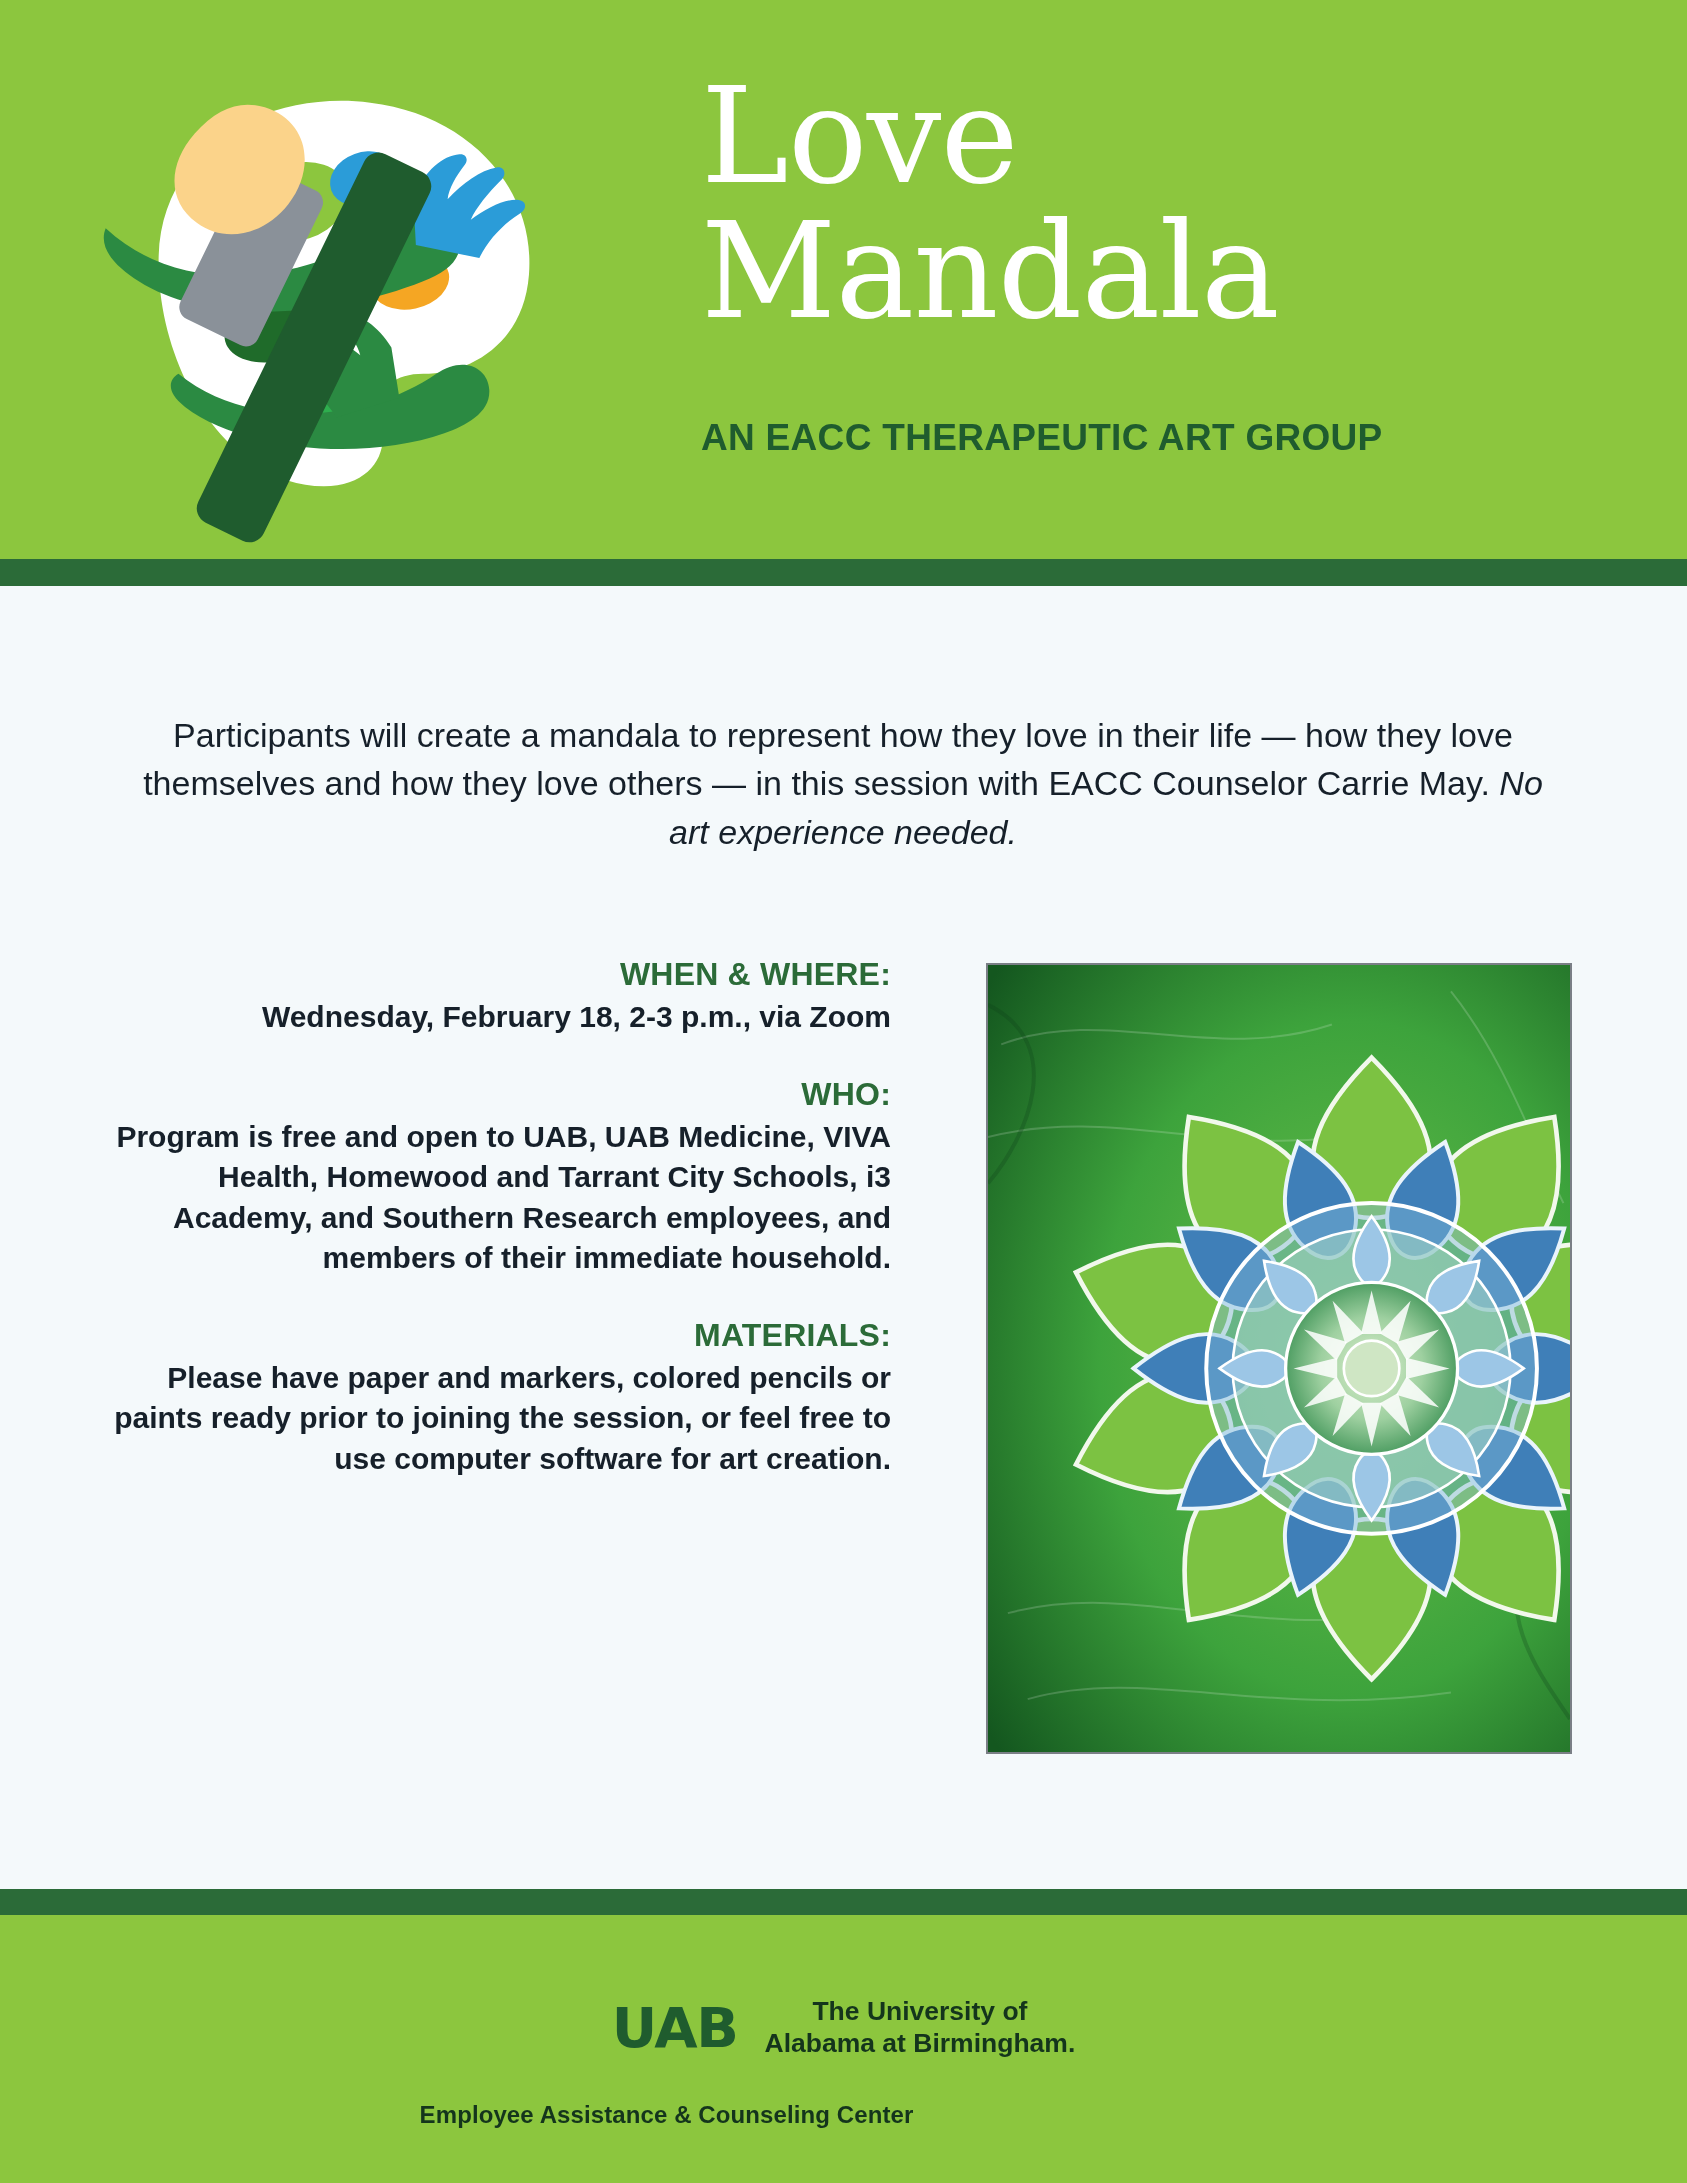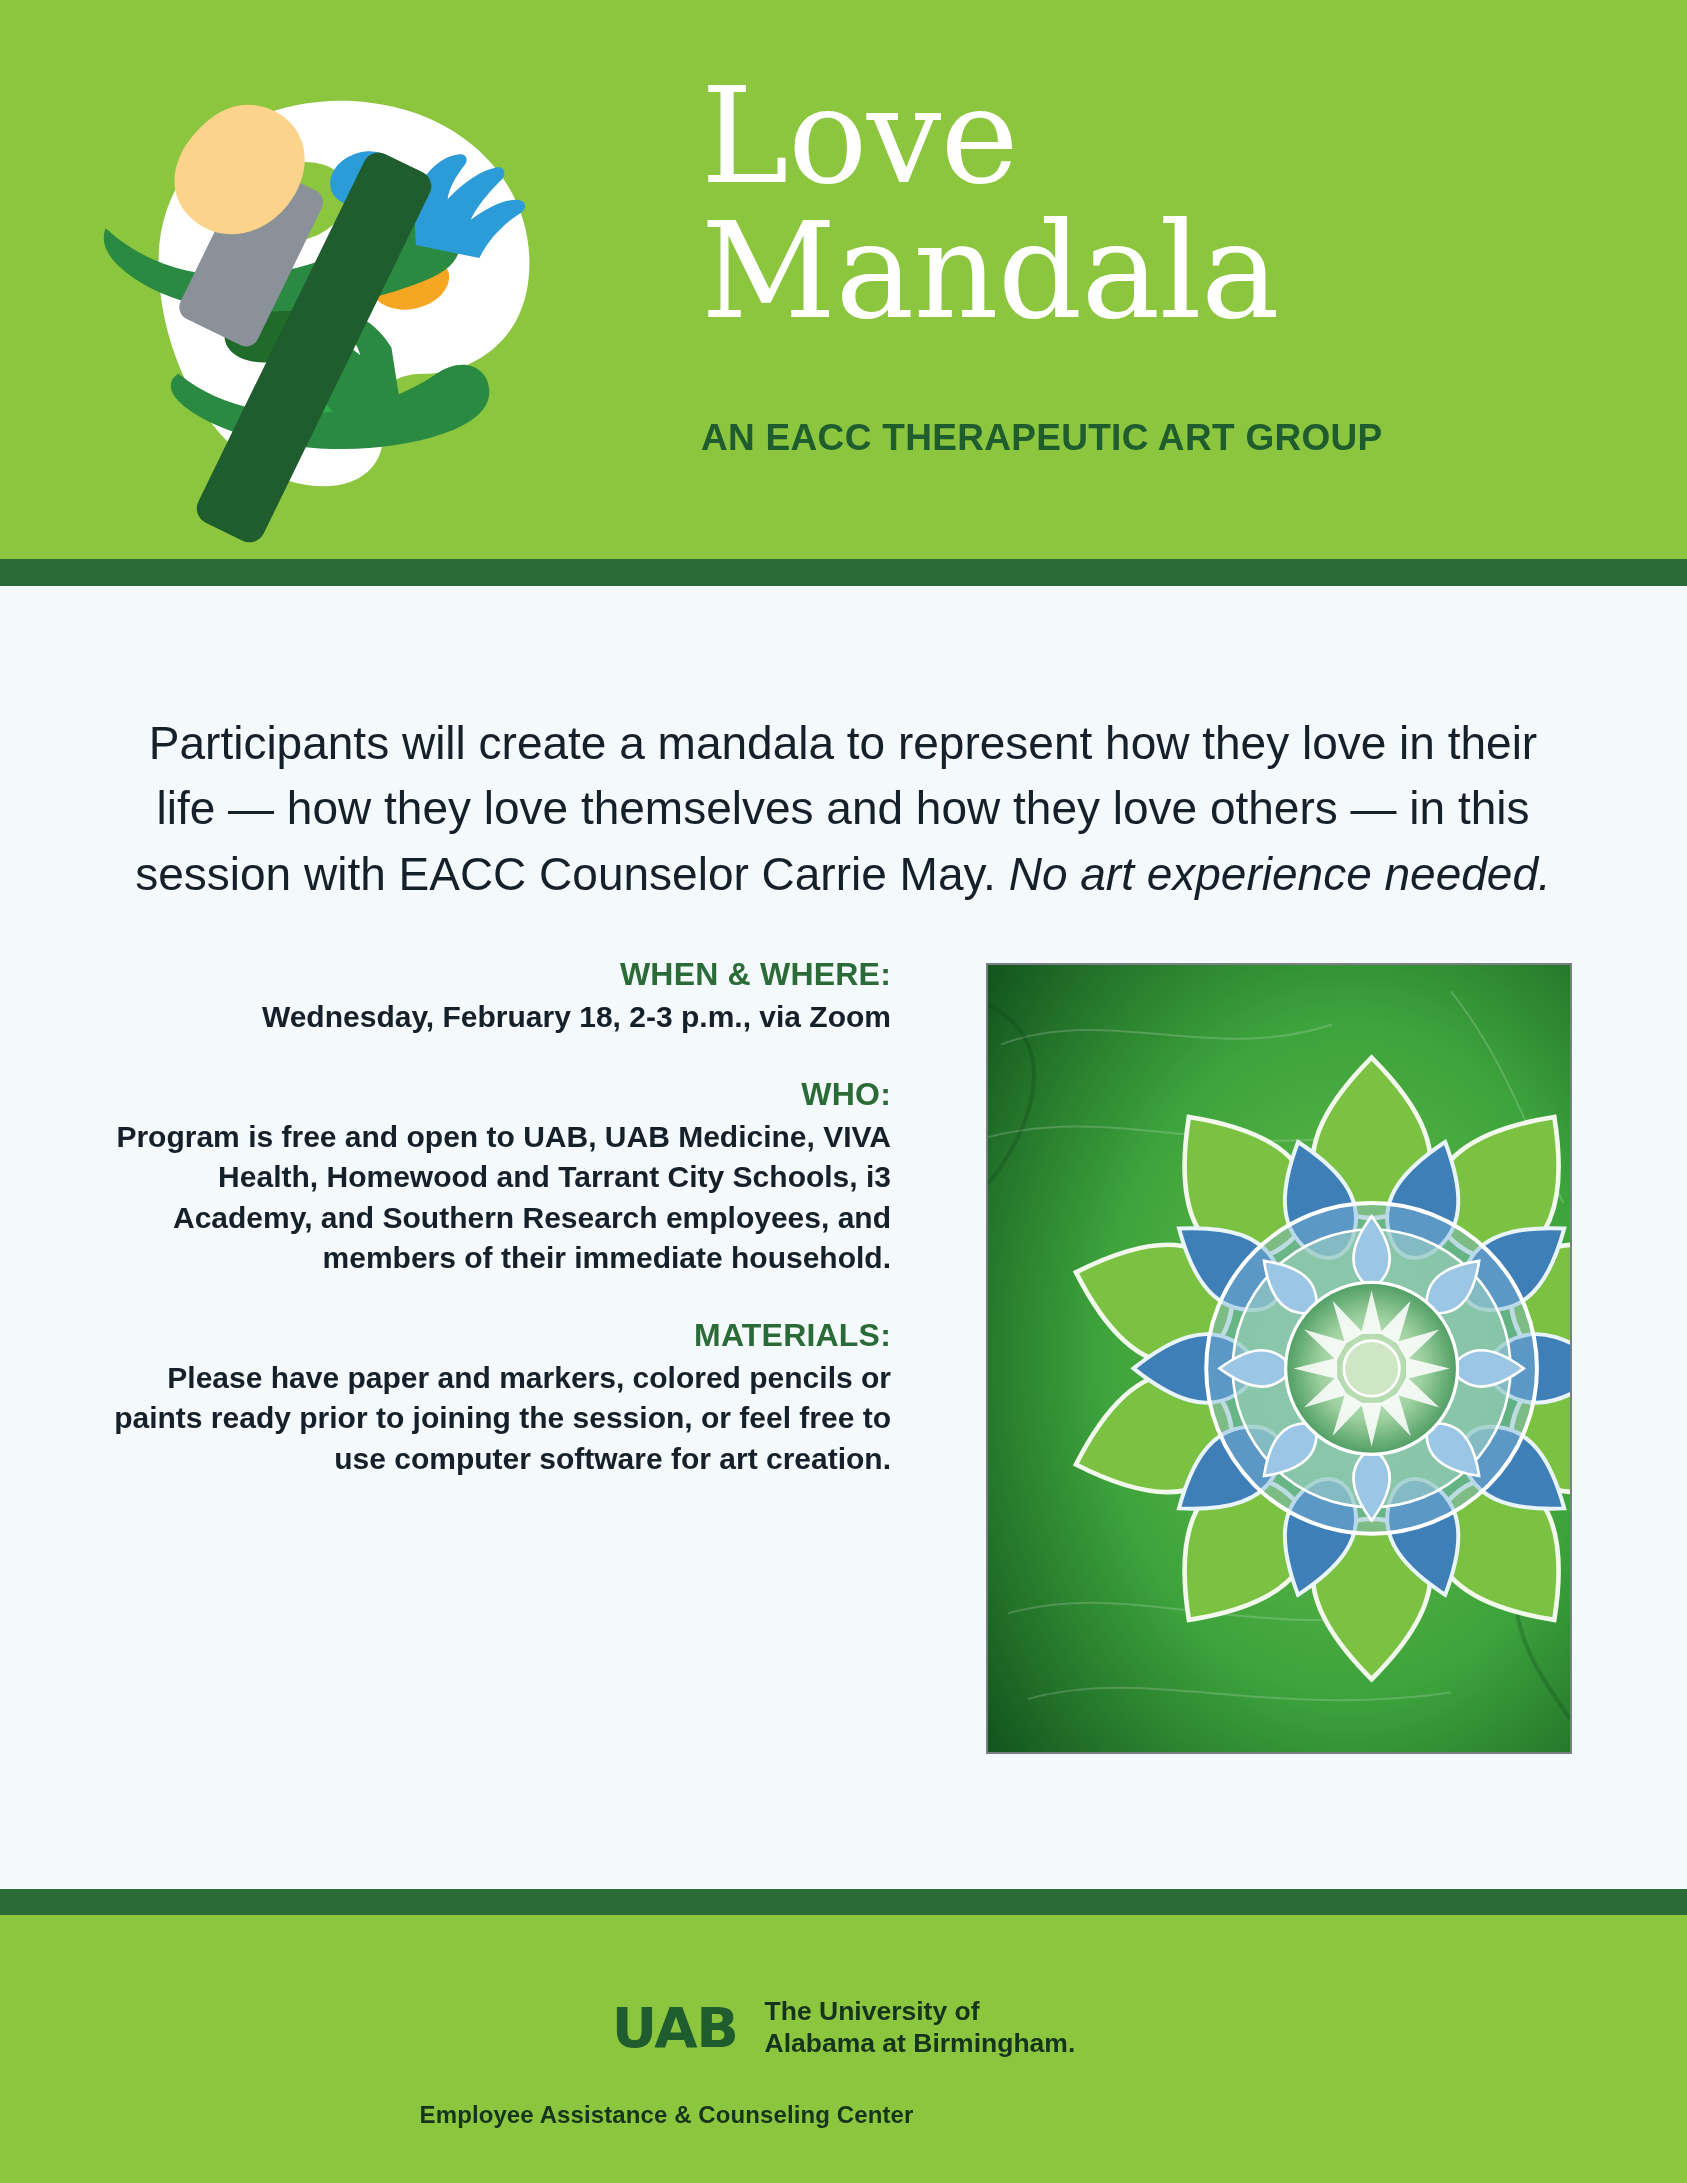--- a/index.html
+++ b/index.html
@@ -70,21 +70,21 @@
     height: 582px;
   }
 
   
   .intro {
     position: absolute;
     left: 122px;
     top: 711px;
     width: 1442px;
     text-align: center;
-    font-size: 46px;
+    font-size: 34px;
     line-height: 1.42;
     color: #16202a;
   }
   .intro .ital {
     font-style: italic;
   }
 
   
   .details {
     position: absolute;
@@ -156,21 +156,21 @@
     vertical-align: middle;
     color: #1f5c2e;
     font-family: "DejaVu Sans", sans-serif;
     font-weight: bold;
     font-size: 56px;
     letter-spacing: -1.3px;
   }
   .uab-words {
     display: inline-block;
     vertical-align: middle;
-    text-align: left;
+    text-align: center;
     margin-left: 24px;
     color: #14351c;
     font-weight: bold;
     font-size: 26.5px;
     line-height: 1.2;
   }
   .footer-dept {
     position: absolute;
     left: 0;
     top: 2101px;

